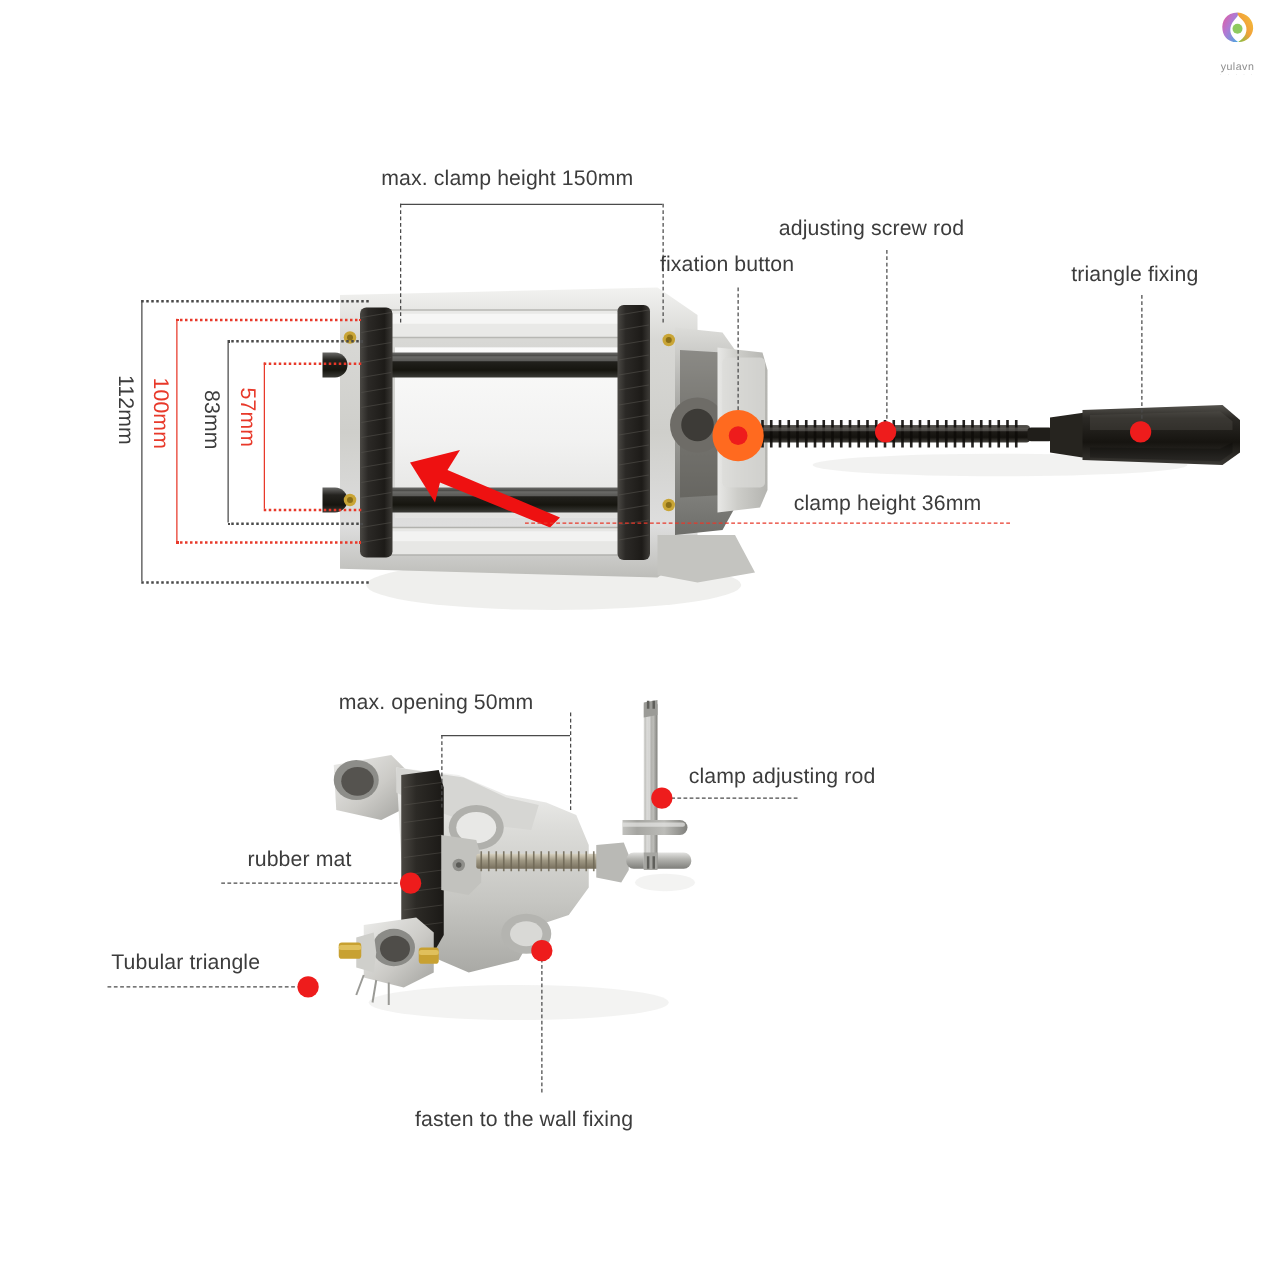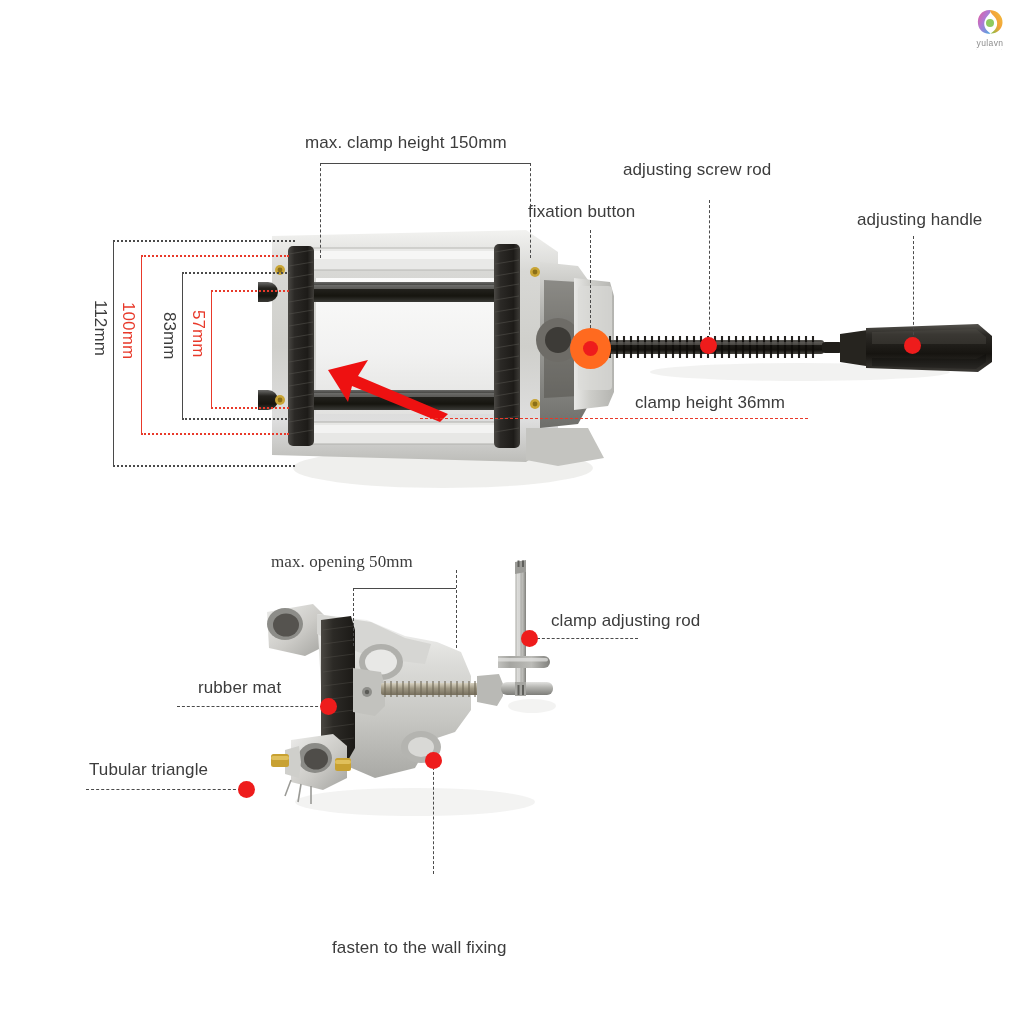--- a/index.html
+++ b/index.html
@@ -88,21 +88,21 @@
     width: 44px;
     height: 44px;
     text-align: center;
   }
   .wm-mark { display: block; margin: 0 auto; }
   .wm-text {
     display: block;
     font-size: 8.5px;
     letter-spacing: 0.4px;
     color: #8d8d8d;
-    margin-top: 2px;
+    margin-top: 12px;
   }
   .wm-sub {
     display: block;
     font-size: 3.6px;
     letter-spacing: 2px;
     color: #b9b9b9;
   }
   
   .photo { position: absolute; }
   
@@ -351,25 +351,25 @@
   <div class="dash-h fine red" style="left:211px; top:407px; width:78px;"></div>
   <div class="lbl vert red" style="left:208px; top:310px;">57mm</div>
 
   <div class="dash-h red" style="left:420px; top:418px; width:388px;"></div>
   <div class="lbl" style="left:635px; top:393px;">clamp height 36mm</div>
 
   <div class="lbl" style="left:528px; top:202px;">fixation button</div>
   <div class="dash-v" style="left:590px; top:230px; height:118px;"></div>
   <div class="dot-orange" style="left:570px; top:328px; width:41px; height:41px;"></div>
 
-  <div class="lbl" style="left:623px; top:160px;">adjusting screw rod</div>
+  <div class="lbl" style="left:623px; top:173px;">adjusting screw rod</div>
   <div class="dash-v" style="left:709px; top:200px; height:140px;"></div>
   <div class="dot" style="left:700px; top:337px; width:17px; height:17px;"></div>
 
-  <div class="lbl" style="left:857px; top:210px;">adjusting handle</div>
+  <div class="lbl" style="left:857px; top:210px;">triangle fixing</div>
   <div class="dash-v" style="left:913px; top:236px; height:104px;"></div>
   <div class="dot" style="left:904px; top:337px; width:17px; height:17px;"></div>
 
   <svg class="photo" id="vise-bottom" viewBox="0 0 300 230">
     <defs>
       <linearGradient id="alu2" x1="0" y1="0" x2="0" y2="1">
         <stop offset="0%" stop-color="#f4f4f3"></stop>
         <stop offset="30%" stop-color="#dcdcd9"></stop>
         <stop offset="65%" stop-color="#c6c6c2"></stop>
         <stop offset="100%" stop-color="#a9a9a5"></stop>
@@ -495,34 +495,34 @@
     <path d="M24 4.5 L26 4.5 L26 11 L24 11 Z" fill="#5f5f5b"></path>
 
     <rect x="-10" y="100" width="62" height="12" rx="6" fill="url(#barg)"></rect>
     <rect x="-8" y="102" width="58" height="3.4" rx="1.7" fill="#e6e6e4" opacity="0.7"></rect>
 
     <path d="M17 126 L28 126 L28 140 L17 140 Z" fill="#a6a6a2"></path>
     <path d="M19.5 129 L21.5 129 L21.5 139 L19.5 139 Z" fill="#5f5f5b"></path>
     <path d="M24 129 L26 129 L26 139 L24 139 Z" fill="#5f5f5b"></path>
   </svg>
 
-  <div class="lbl" style="left:271px; top:552px;font-family:Liberation Serif, serif;">max. opening 50mm</div>
+  <div class="lbl" style="left:271px; top:552px;">max. opening 50mm</div>
   <div class="solid-h" style="left:353px; top:588px; width:103px;"></div>
   <div class="dash-v" style="left:353px; top:588px; height:58px;"></div>
   <div class="dash-v" style="left:456px; top:570px; height:78px;"></div>
 
   <div class="lbl" style="left:551px; top:611px;text-align:right;">clamp adjusting rod</div>
   <div class="dash-h" style="left:537px; top:638px; width:101px;"></div>
   <div class="dot" style="left:521px; top:630px; width:17px; height:17px;"></div>
 
   <div class="lbl" style="left:198px; top:678px;">rubber mat</div>
   <div class="dash-h" style="left:177px; top:706px; width:146px;"></div>
   <div class="dot" style="left:320px; top:698px; width:17px; height:17px;"></div>
 
   <div class="lbl" style="left:89px; top:760px;">Tubular triangle</div>
   <div class="dash-h" style="left:86px; top:789px; width:155px;"></div>
   <div class="dot" style="left:238px; top:781px; width:17px; height:17px;"></div>
 
-  <div class="lbl" style="left:332px; top:938px;">fasten to the wall fixing</div>
+  <div class="lbl" style="left:332px; top:886px;">fasten to the wall fixing</div>
   <div class="dash-v" style="left:433px; top:762px; height:112px;"></div>
   <div class="dot" style="left:425px; top:752px; width:17px; height:17px;"></div>
 
 </div>
 
 </body></html>

